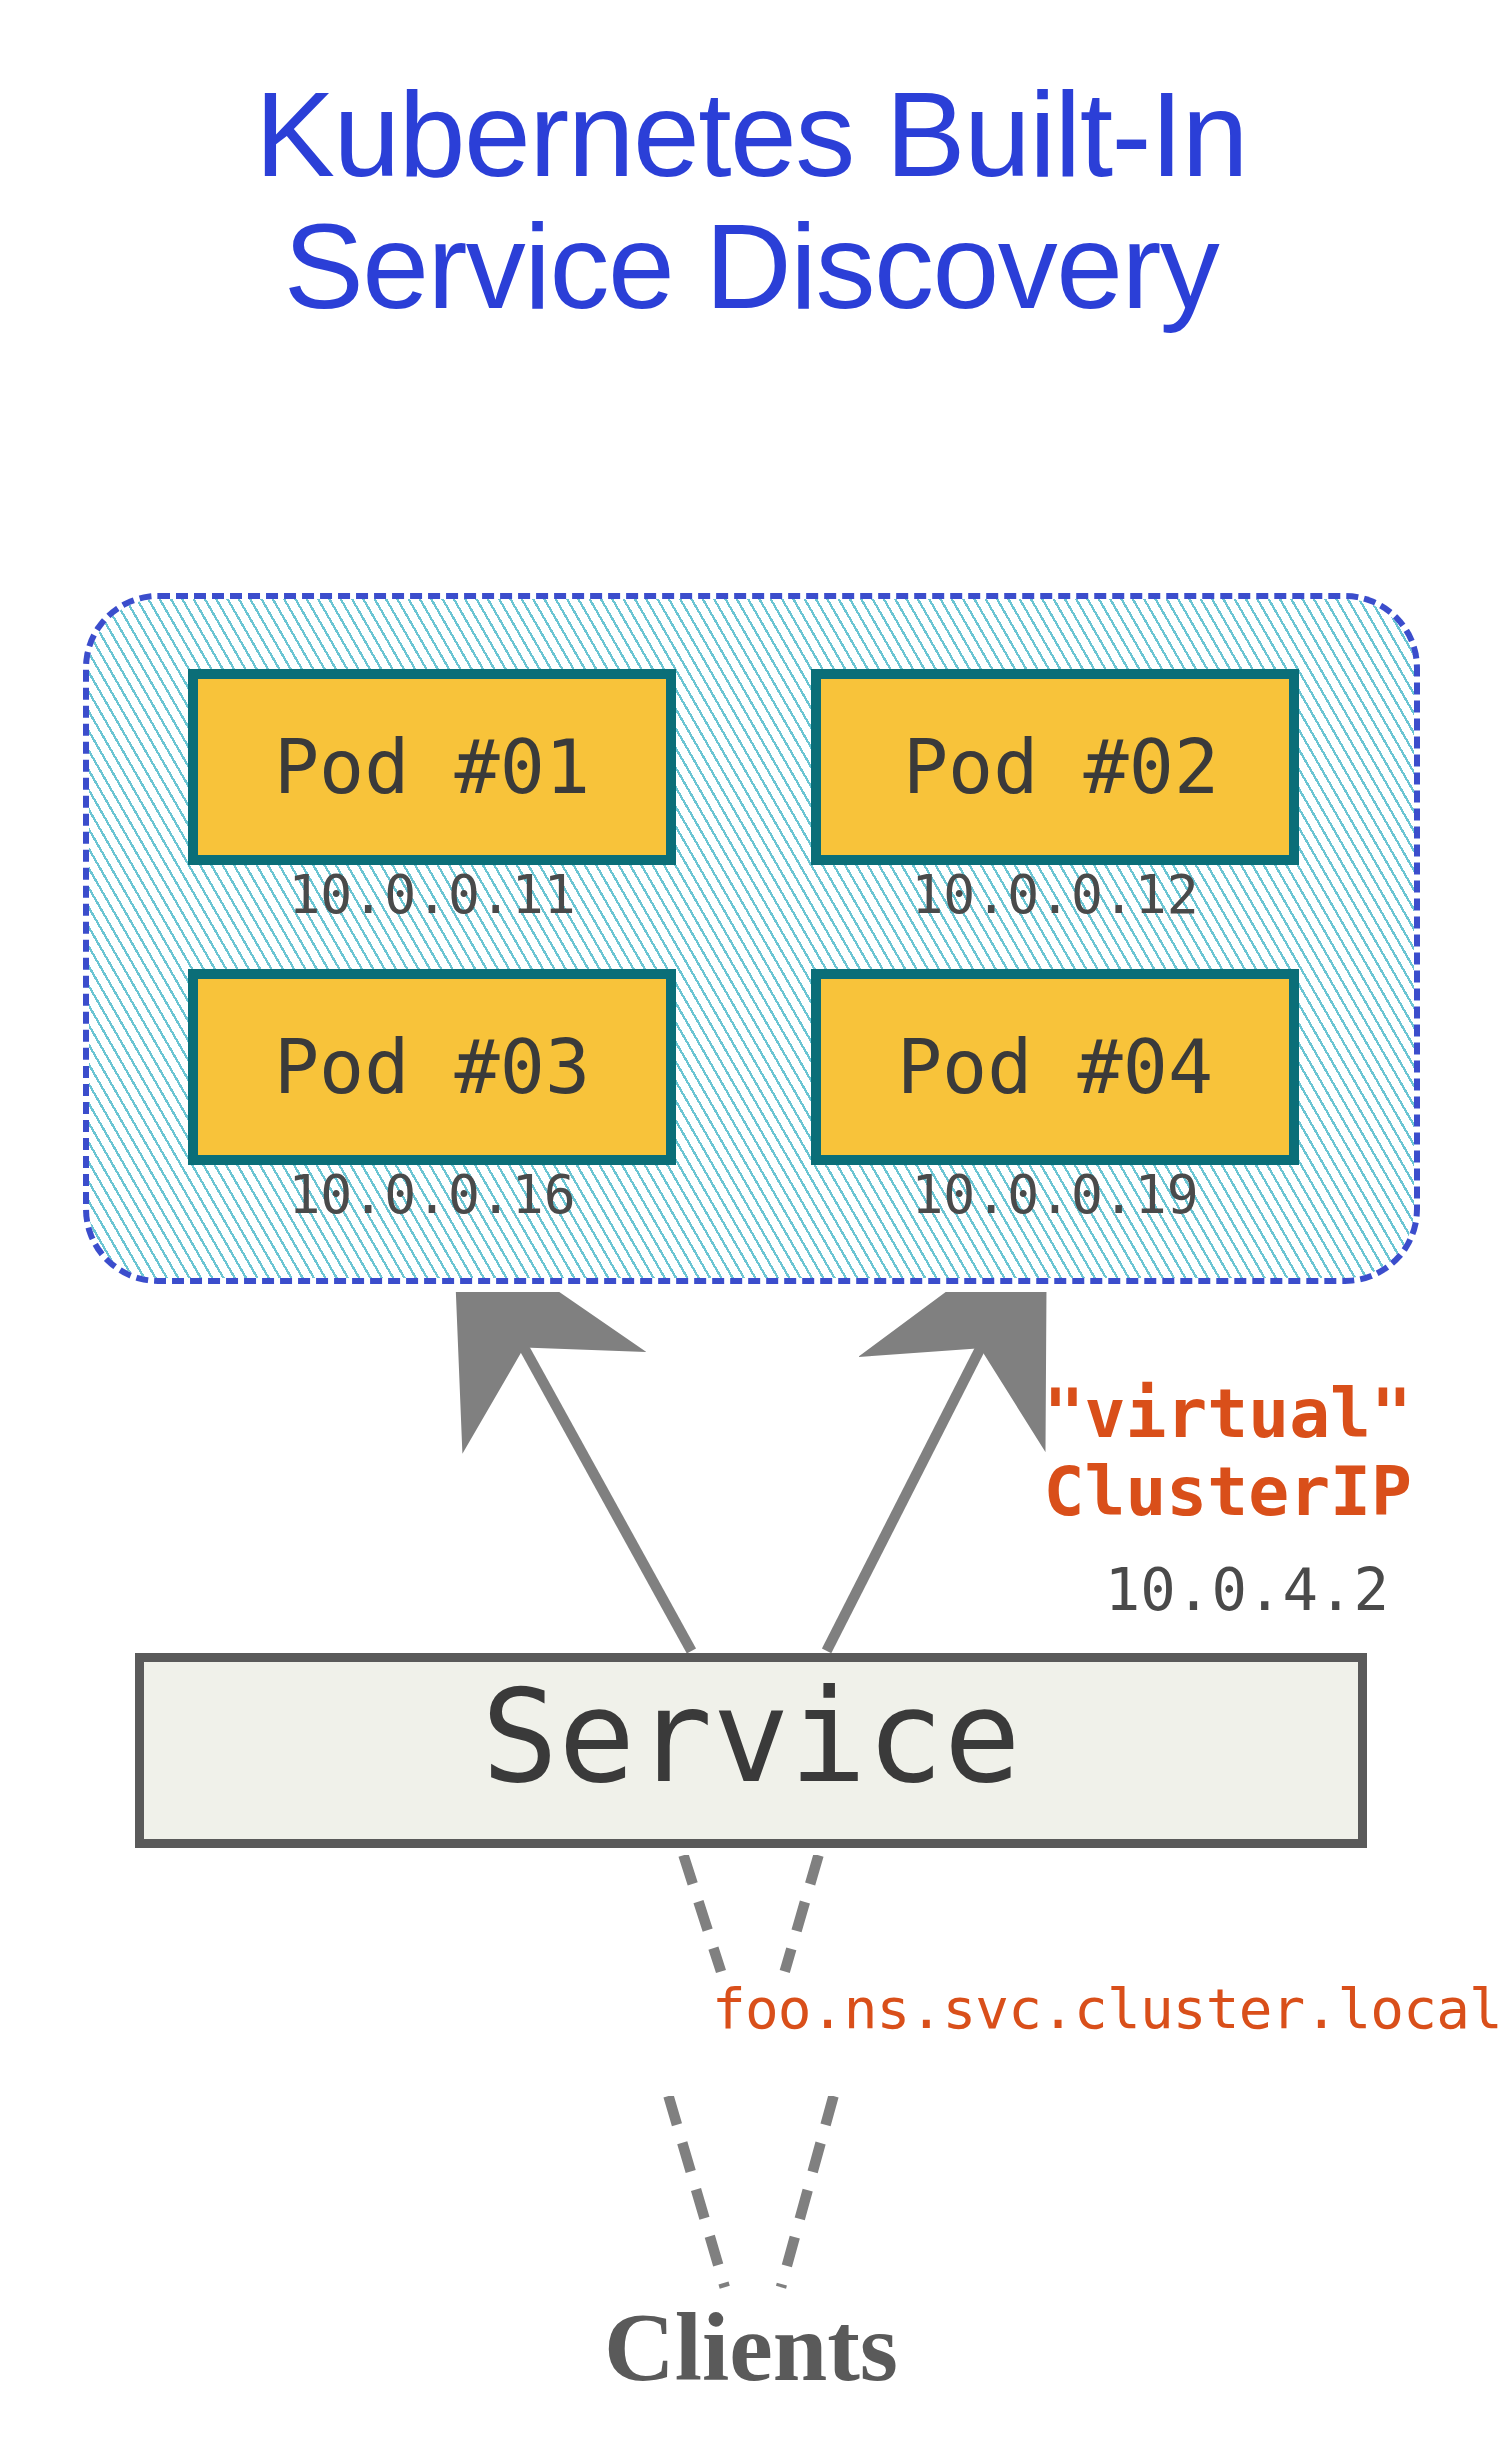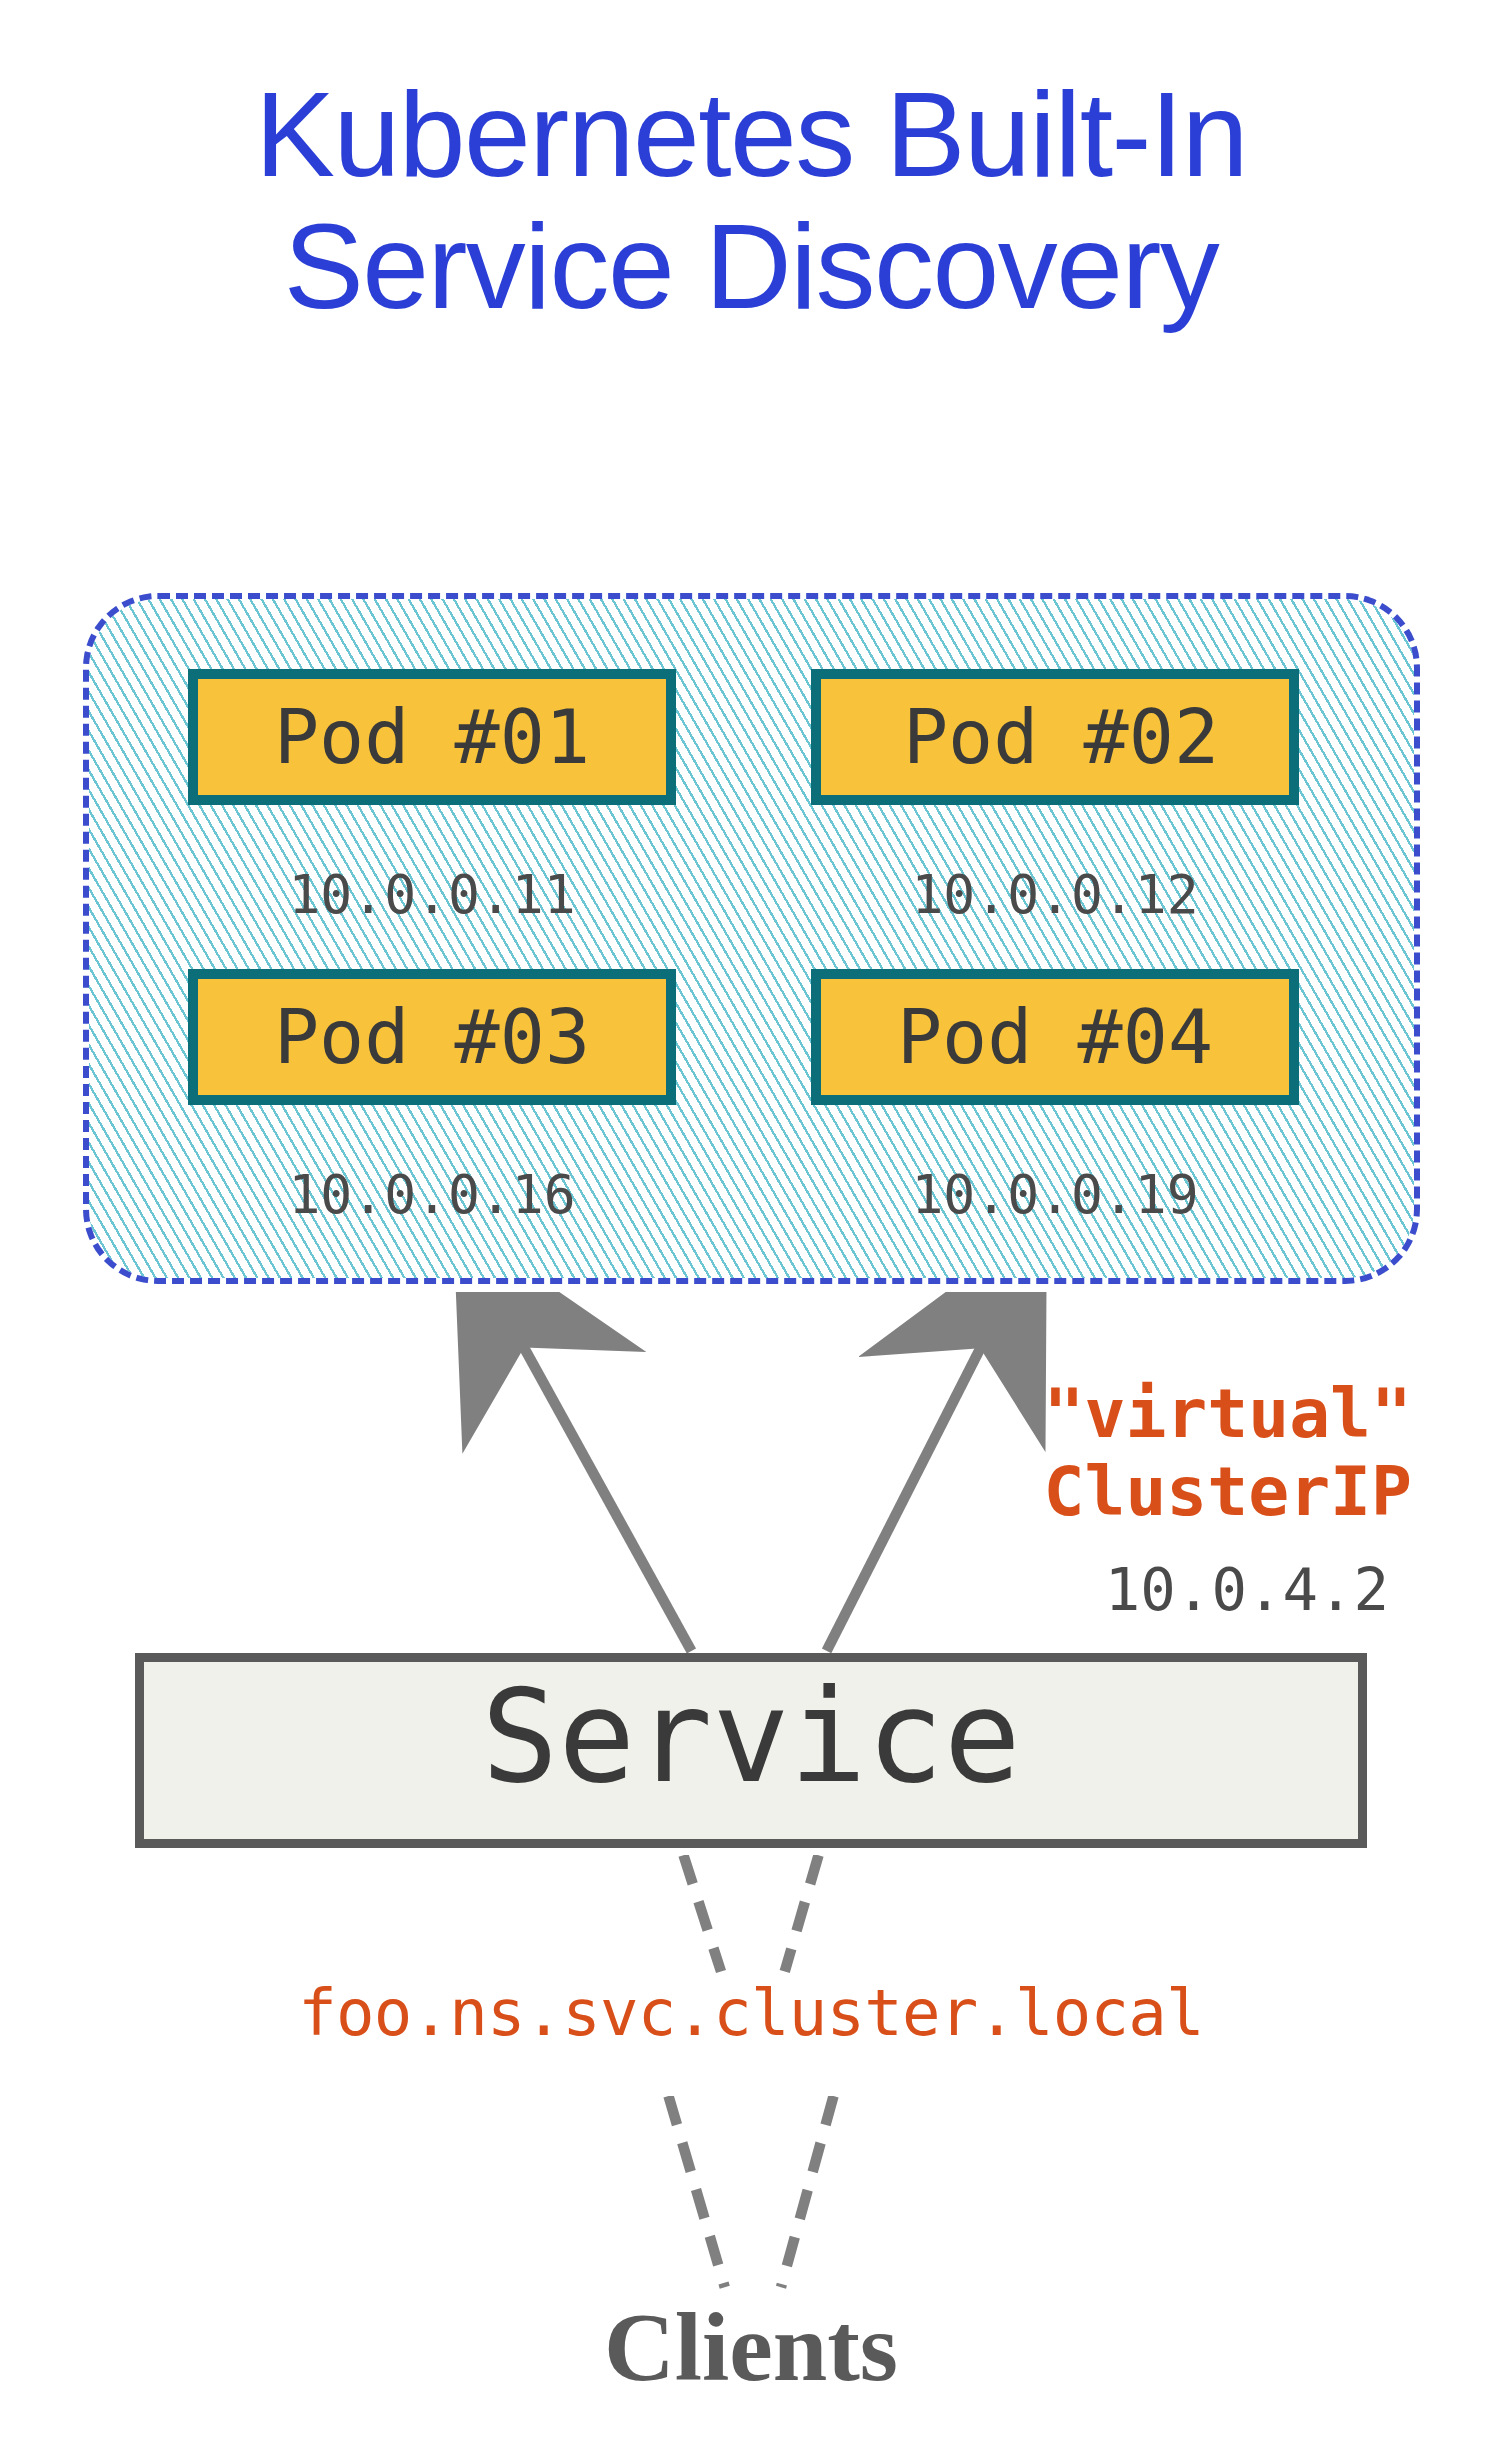--- a/index.html
+++ b/index.html
@@ -35,21 +35,21 @@
       #ffffff,
       #ffffff 7.5px,
       #6bc5d3 7.5px,
       #6bc5d3 9.8px
     );
     background-clip: padding-box;
   }
   .pod {
     position: absolute;
     width: 488px;
-    height: 136px;
+    height: 196px;
     background: #f8c33a;
     border: 10.5px solid #0b6e78;
     display: flex;
     align-items: center;
     justify-content: center;
     font-family: "Menlo", "Consolas", monospace;
     font-size: 75px;
     color: #3a3a3a;
   }
   .pod-ip {
@@ -93,23 +93,23 @@
     font-family: "Menlo", "Consolas", monospace;
     font-size: 128px;
     color: #3a3a3a;
     font-weight: 500;
   }
   .dns-name {
     position: absolute;
     top: 1976px;
     left: 0;
     width: 100%;
-    text-align: center;
+    text-align: right;
     font-family: "Menlo", "Consolas", monospace;
-    font-size: 64px;
+    font-size: 56px;
     color: #d94f1a;
     font-weight: 500;
     letter-spacing: -0.8px;
   }
   .clients {
     position: absolute;
     top: 2291px;
     left: 0;
     width: 100%;
     text-align: center;

